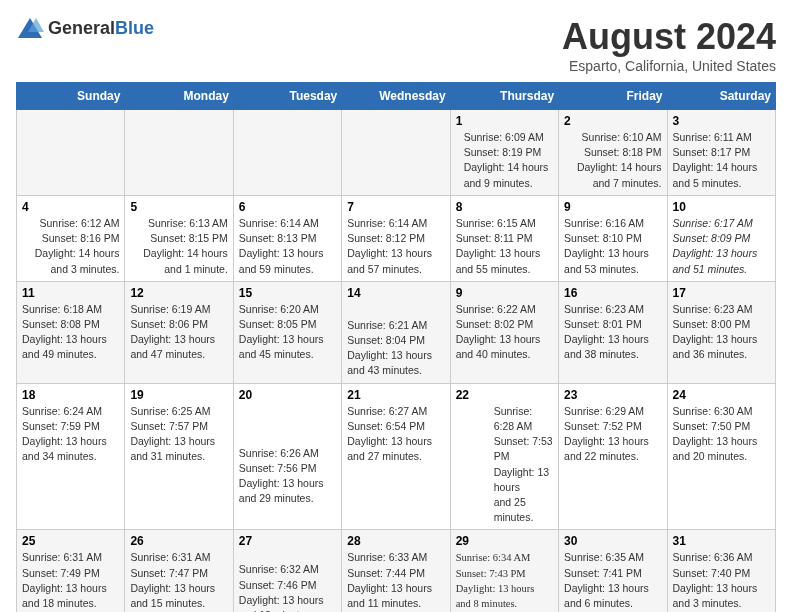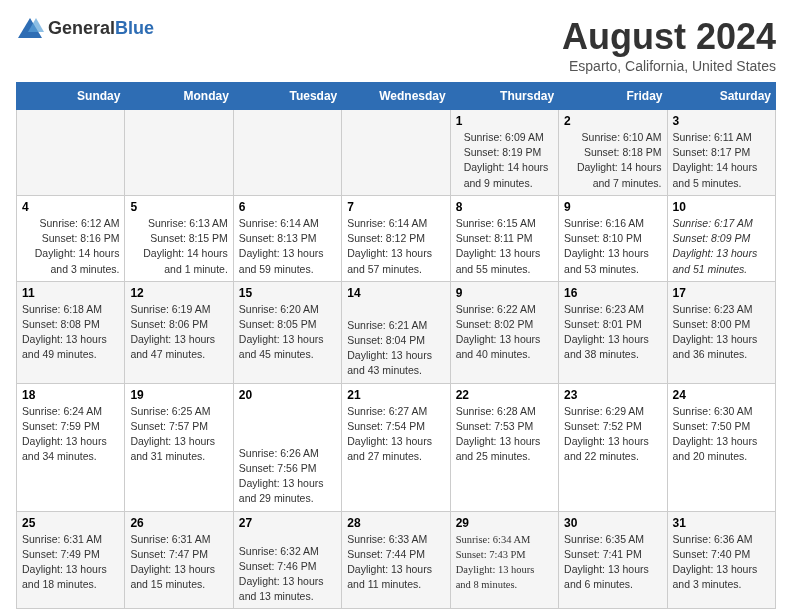--- a/index.html
+++ b/index.html
@@ -270,27 +270,27 @@
         <td>
           <span class="day-num">20</span>
           <div class="day-info" style="white-space: pre-line; margin-top: 44px;">Sunrise: 6:26 AM
 Sunset: 7:56 PM
 Daylight: 13 hours
 and 29 minutes.</div>
         </td>
         <td>
           <span class="day-num">21</span>
           <div class="day-info" style="white-space: pre-line;">Sunrise: 6:27 AM
-Sunset: 7:54 PM
+Sunset: 6:54 PM
 Daylight: 13 hours
 and 27 minutes.</div>
         </td>
         <td>
           <span class="day-num">22</span>
-          <div class="day-info" style="white-space: pre-line;">Sunrise: 6:28 AM
+          <div class="day-info" style="white-space: pre-line; margin-left: 38px;">Sunrise: 6:28 AM
 Sunset: 7:53 PM
 Daylight: 13 hours
 and 25 minutes.</div>
         </td>
         <td>
           <span class="day-num">23</span>
           <div class="day-info" style="white-space: pre-line;">Sunrise: 6:29 AM
 Sunset: 7:52 PM
 Daylight: 13 hours
 and 22 minutes.</div>

